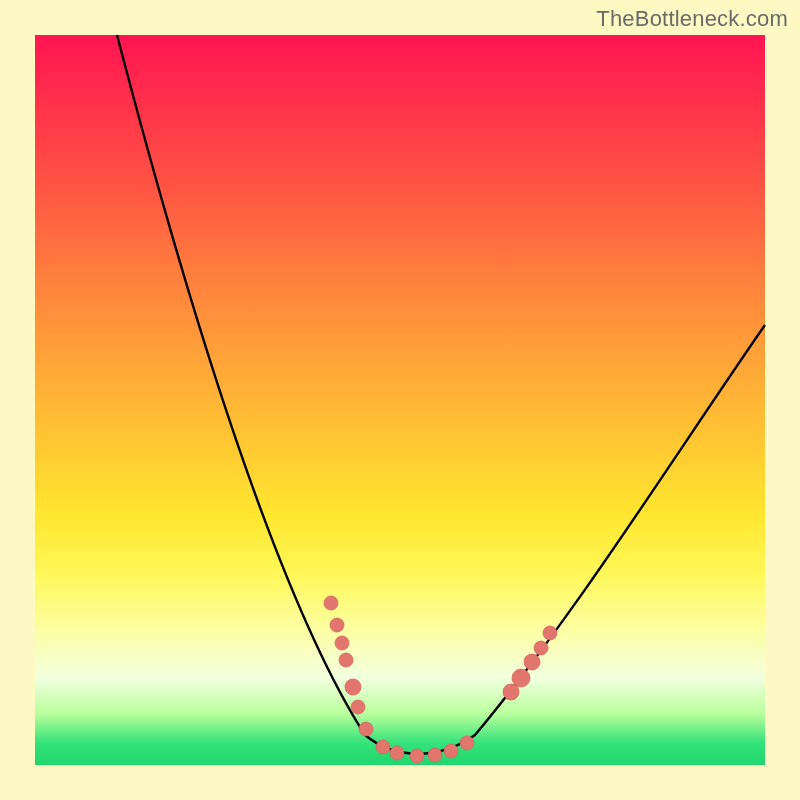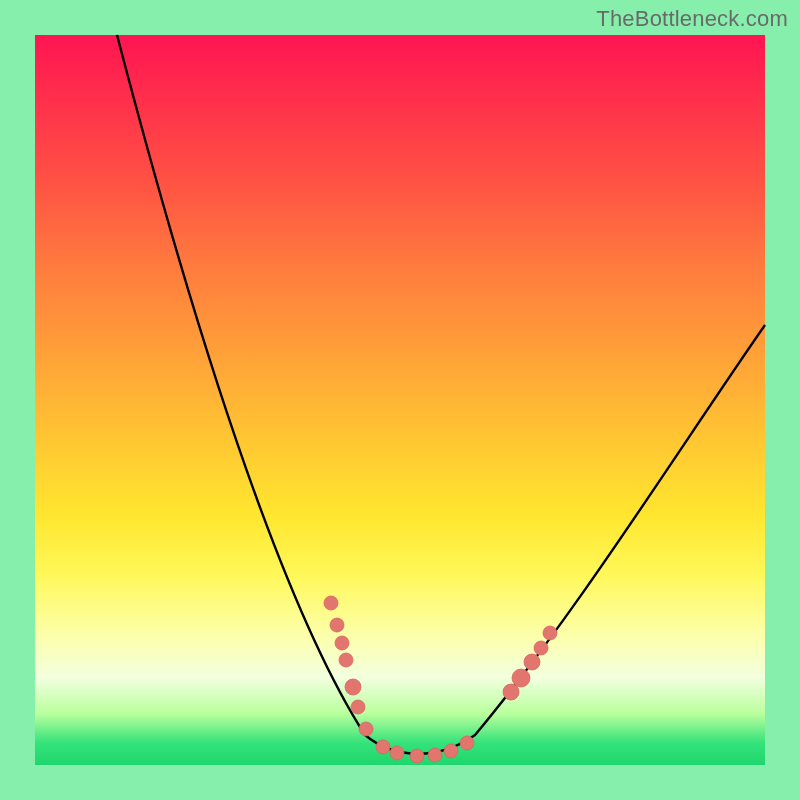--- a/index.html
+++ b/index.html
@@ -10,21 +10,21 @@
     background: #000;
     overflow: hidden;
     font-family: Arial, Helvetica, sans-serif;
   }
   .frame {
     position: absolute;
     top: 0;
     left: 0;
     width: 800px;
     height: 800px;
-    background: #86efac;
+    background: #fef9c3;
   }
   .plot {
     position: absolute;
     top: 35px;
     left: 35px;
     width: 730px;
     height: 730px;
     
     background: linear-gradient(
       to bottom,

